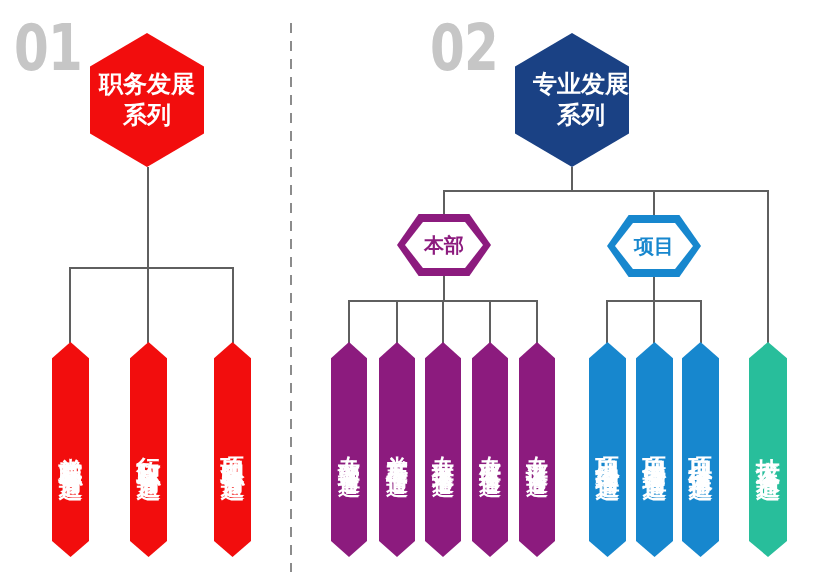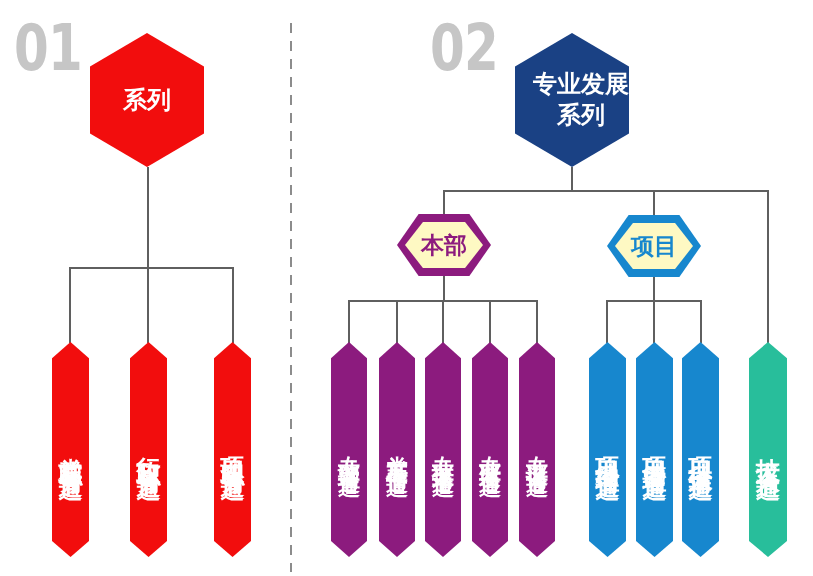--- a/index.html
+++ b/index.html
@@ -21,24 +21,24 @@
   .hex-label{
     color:#fff;font-weight:bold;font-size:24px;line-height:31px;text-align:center;
   }
   .hex-badge{
     position:absolute;width:94px;height:62px;
     clip-path:polygon(0 50%,23% 0,77% 0,100% 50%,77% 100%,23% 100%);
   }
   .hex-badge.purple{background:#8C1B7E;}
   .hex-badge.blue{background:#1787CE;}
   .badge-inner{
-    position:absolute;inset:8px;background:#fef9c3;
+    position:absolute;inset:8px;background:#ffffff;
     clip-path:polygon(0 50%,23% 0,77% 0,100% 50%,77% 100%,23% 100%);
     display:flex;align-items:center;justify-content:center;
-    font-weight:bold;font-size:23px;
+    font-weight:bold;font-size:20px;
   }
   .badge-inner.purple{color:#8C1B7E;}
   .badge-inner.blue{color:#1787CE;}
   .banner{
     position:absolute;top:342px;height:215px;
     clip-path:polygon(50% 0,100% 7.5%,100% 92.5%,50% 100%,0 92.5%,0 7.5%);
     display:flex;align-items:center;justify-content:center;
   }
   .banner.red{background:#F20D0D;width:37px;}
   .banner.purple{background:#8C1B7E;width:36px;}
@@ -62,20 +62,21 @@
 <body>
 
 <div class="canvas">
 
   <div class="divider"></div>
 
   <div class="num" style="left:14px;top:16px;">01</div>
 
   <div class="hex-big red" style="left:90px;top:33px;">
     <div class="hex-label">
+      <div>职务发展</div>
       <div>系列</div>
     </div>
   </div>
 
   <div class="vline" style="left:147px;top:167px;height:176px;"></div>
   <div class="hline" style="left:69px;top:267px;width:165px;"></div>
   <div class="vline" style="left:69px;top:267px;height:76px;"></div>
   <div class="vline" style="left:232px;top:267px;height:76px;"></div>
 
   <div class="banner red" style="left:52px;">

